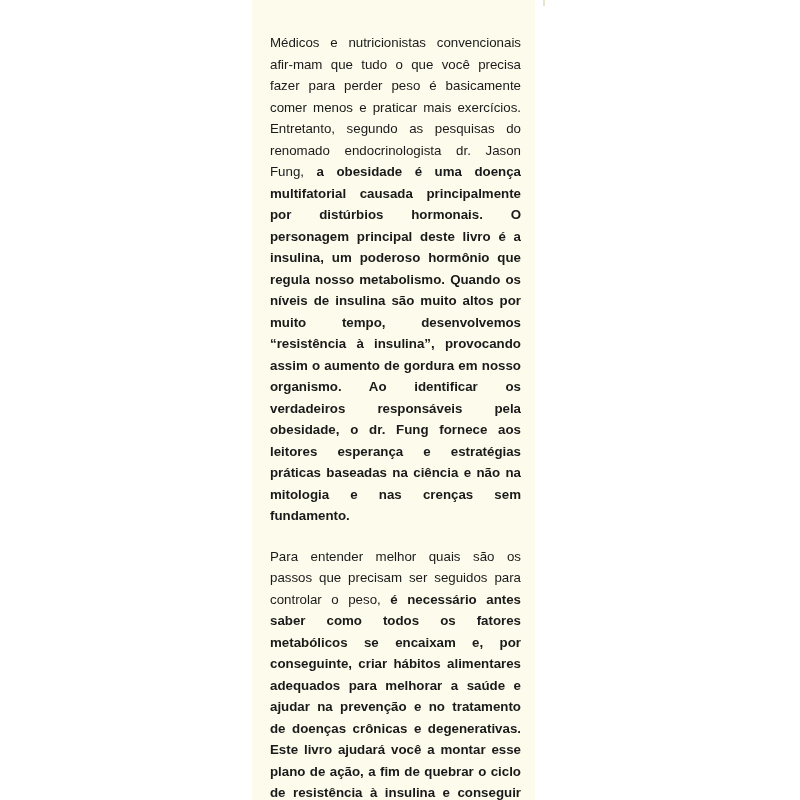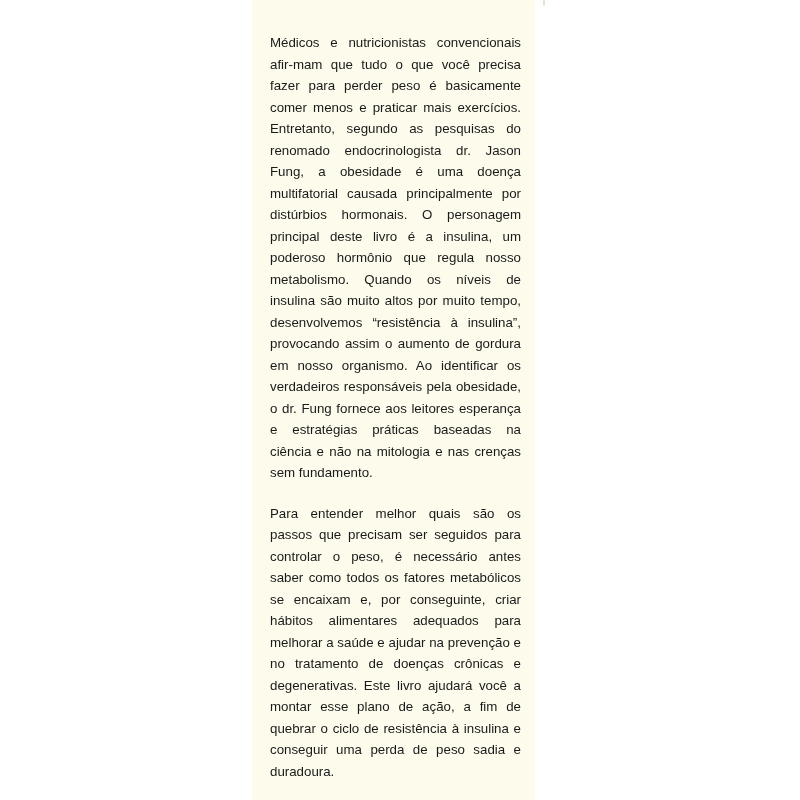--- a/index.html
+++ b/index.html
@@ -42,21 +42,21 @@
     line-height: 21.5px;
     color: #1a1a1a;
     text-align: justify;
     margin: 0 0 19px 0;
     hyphens: manual;
   }
   .para:last-child {
     margin-bottom: 0;
   }
   .b {
-    font-weight: normal;
+    font-weight: bold;
   }
 </style>
 </head>
 <body>
 
 <div class="page">
 
   <div class="topline"></div>
 
   <div class="column">

